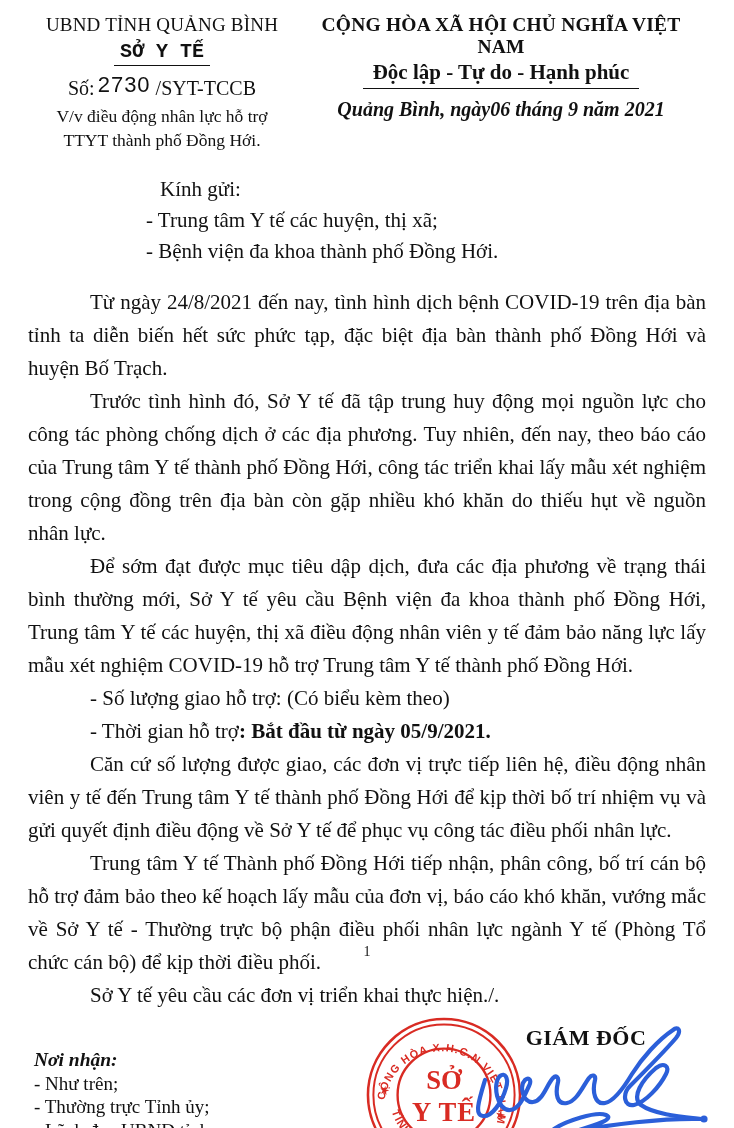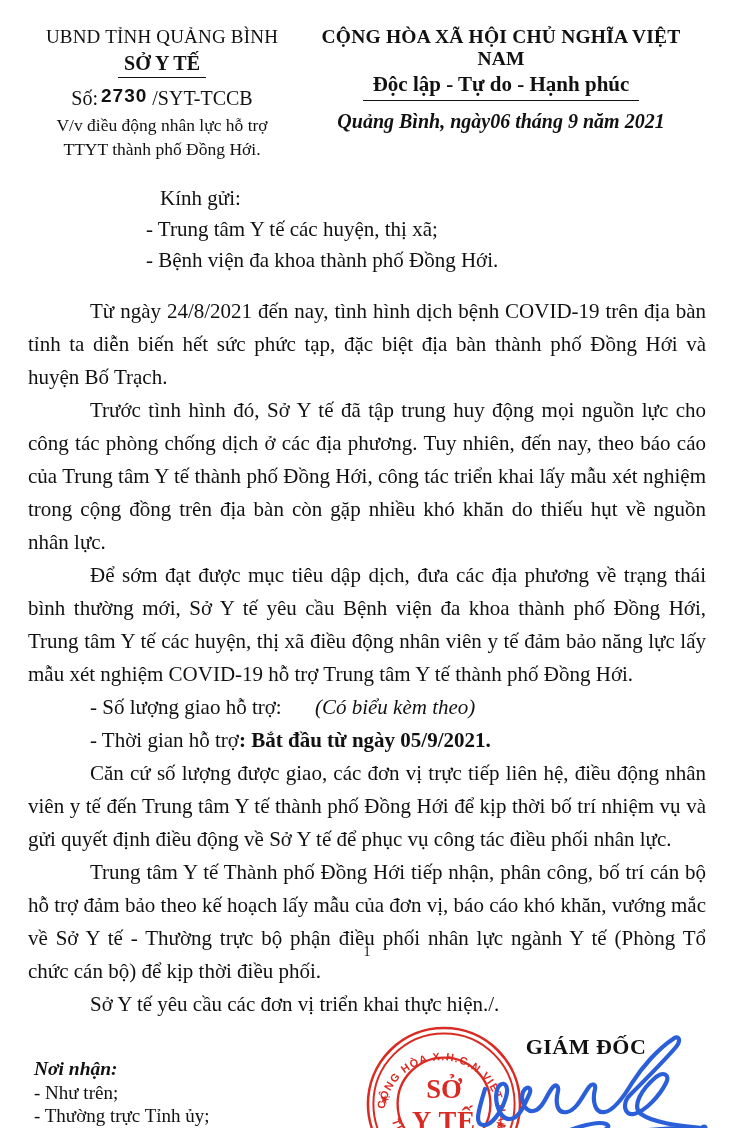--- a/index.html
+++ b/index.html
@@ -1,45 +1,45 @@
 <!DOCTYPE html>
 <html lang="vi"><head>
 <meta charset="utf-8">
 <style>
   html,body{margin:0;padding:0;}
   body{
     width:734px;height:1128px;background:#ffffff;
     font-family:"Liberation Serif","DejaVu Serif",serif;
     color:#111;position:relative;overflow:hidden;
   }
-  .page{position:relative;width:734px;height:964px;padding:26px 28px;box-sizing:border-box;}
+  .page{position:relative;width:734px;height:964px;padding:14px 28px;box-sizing:border-box;}
 
   
   .hdr{display:flex;align-items:flex-start;}
   .hdr-left{width:268px;text-align:center;flex:none;}
   .hdr-right{flex:1;text-align:center;}
   .org-parent{font-size:19px;letter-spacing:.2px;}
-  .org{font-size:20px;font-weight:bold;display:inline-block;border-bottom:1.8px solid #111;padding:2px 6px 2px;margin-top:2px;}
+  .org{font-size:20px;font-weight:bold;display:inline-block;border-bottom:1.8px solid #111;padding:2px 6px 2px;margin-top:2px;font-family:Liberation Mono, monospace;}
   .doc-no{font-size:20px;margin-top:9px;}
-  .doc-no .num{font-family:"Liberation Sans","DejaVu Sans",sans-serif;font-size:19px;position:relative;top:-3px;letter-spacing:1px;padding:0 5px 0 3px;font-weight:bold;}
+  .doc-no .num{font-family:"Liberation Sans","DejaVu Sans",sans-serif;font-size:22px;position:relative;top:-3px;letter-spacing:1px;padding:0 5px 0 3px;}
   .subject{font-size:17.5px;line-height:24px;margin-top:3px;}
   .motto1{font-size:19.5px;font-weight:bold;letter-spacing:.2px;}
   .motto2{font-size:21px;font-weight:bold;display:inline-block;border-bottom:1.8px solid #111;padding:1px 10px 3px;margin-top:1px;}
   .dateline{font-size:20px;font-style:italic;margin-top:9px;font-weight:bold;}
 
   
   .kinhgui{margin-top:22px;font-size:21px;line-height:31px;}
   .kinhgui .salut{margin-left:132px;}
   .kinhgui .recips{margin-left:118px;margin-top:0;}
 
   
   .body-text{margin-top:19px;font-size:21px;line-height:33px;}
   .body-text p{margin:0;text-align:justify;text-indent:62px;}
   .body-text p.bullet{text-align:left;}
-  .it{font-style:italic;margin-left:28px;}
+  .it{}
   .bd{font-weight:bold;}
 
   
   .footer{position:relative;height:195px;margin-top:4px;}
   .noinhan{position:absolute;left:6px;top:8px;font-size:19px;line-height:23.5px;}
   .noinhan .lbl{font-weight:bold;font-style:italic;font-size:19.5px;margin-top:24px;}
   .sign-title{position:absolute;left:440px;top:9px;width:236px;text-align:center;font-size:22px;font-weight:bold;letter-spacing:.5px;}
   .stamp{position:absolute;left:337px;top:0px;width:158px;height:158px;color:#d92b23;}
   .signature{position:absolute;left:417px;top:6px;width:278px;height:128px;color:#2b5fd9;}
   .pageno{position:absolute;left:0;right:0;bottom:4px;text-align:center;font-size:14px;}

